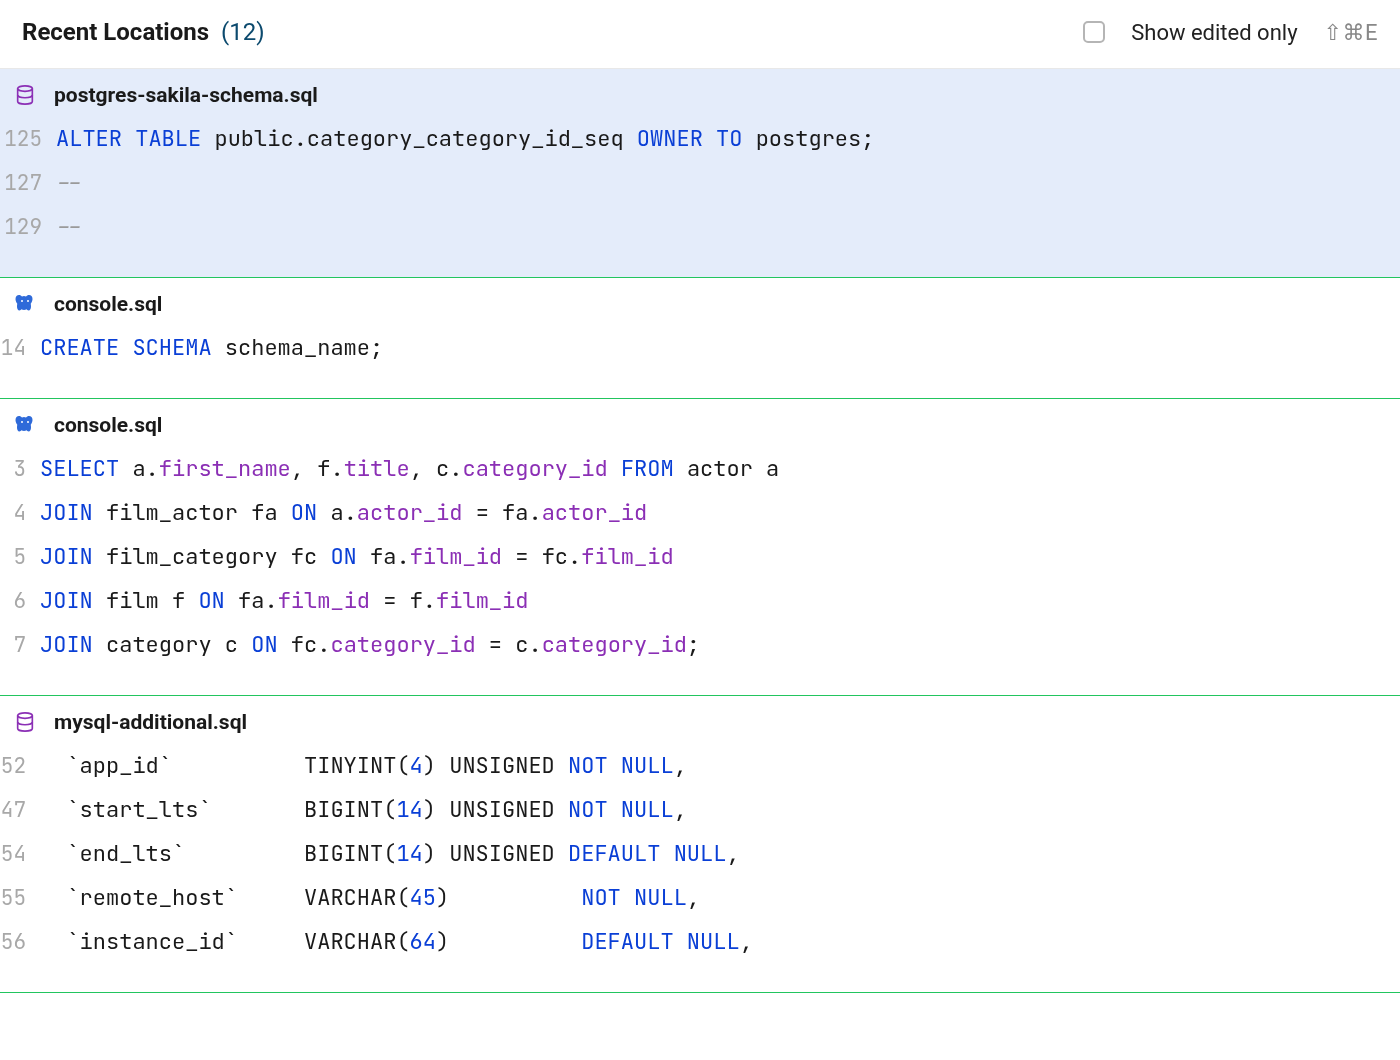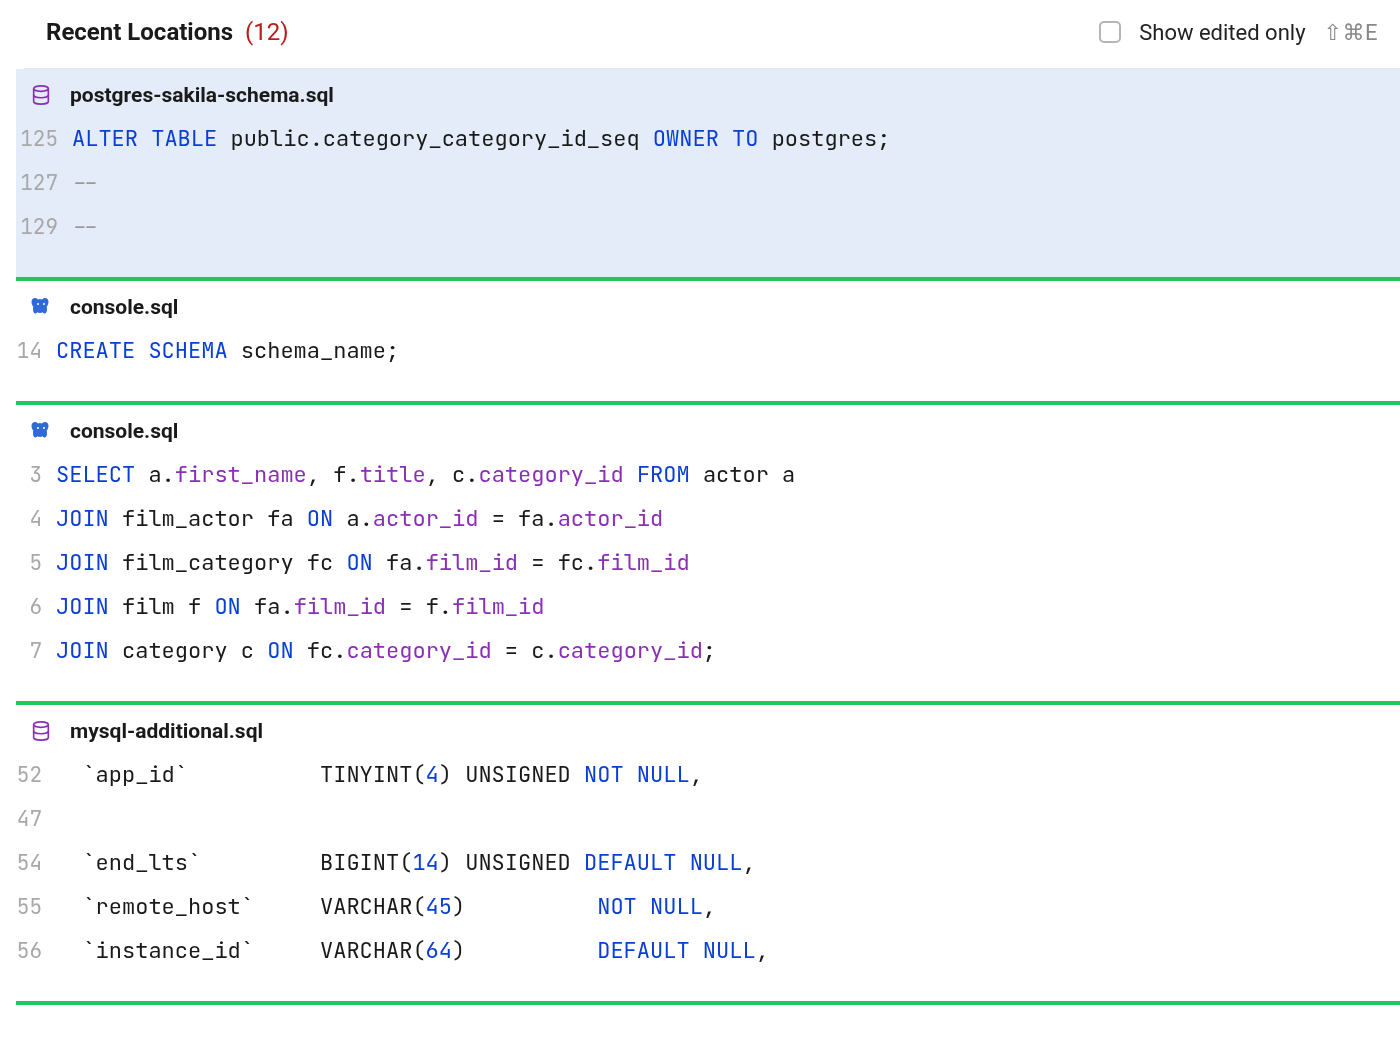--- a/index.html
+++ b/index.html
@@ -10,33 +10,31 @@
     height: 1060px;
     overflow: hidden;
     font-size: 17px;
   }
   .header {
     display: flex;
     align-items: center;
     justify-content: space-between;
     padding: 18px 22px 22px 22px;
     border-bottom: 1px solid #e8e8e8;
-    margin-left: 24px;
   }
   .header-left { display:flex; align-items:baseline; gap:12px; }
   .header-title { font-weight: 700; font-size: 24px; color:#1a1a1a; }
-  .header-count { font-size: 24px; color:#b91c1c; font-weight:400; }
-  .header-right { display:flex; align-items:center; gap:18px; color:#222; font-size:22px; }
+  .header-count { font-size: 24px; color:#0c4a6e; font-weight:400; }
+  .header-right { display:flex; align-items:center; gap:26px; color:#222; font-size:22px; }
   .checkbox {
     width:22px; height:22px; border:2px solid #b5b5b5; border-radius:5px; display:inline-block;
   }
   .shortcut { color:#888; font-size:22px; letter-spacing:0.5px; }
   .section {
-    border-bottom: 4px solid #22c55e;
-    margin-left: 16px;
+    border-bottom: 1px solid #22c55e;
   }
   .section.selected { background:#e4ecfa; }
   .section-head {
     display:flex; align-items:center; gap:14px; padding:14px 10px 10px 10px;
   }
   .icon-wrap { width:30px; display:flex; justify-content:center; }
   .file-name { font-weight:700; font-size:21px; color:#1a1a1a; }
   .code-block { padding: 0 0 28px 0; }
   .code-line { display:flex; align-items:flex-start; font-family: "JetBrains Mono","SFMono-Regular",ui-monospace,Menlo,Consolas,monospace; font-size:22px; line-height:44px; }
   .line-num { width:56px; text-align:right; color:#a8a8a8; padding-right:14px; user-select:none; font-size:21px; flex-shrink:0;}
@@ -154,20 +152,21 @@
         </span>
         <span class="file-name">mysql-additional.sql</span>
       </div>
       <div class="code-block">
         <div class="code-line">
           <span class="line-num narrow">52</span>
           <span class="code"><span>  `app_id`          TINYINT(</span><span class="num">4</span><span>) UNSIGNED </span><span class="kw">NOT</span><span> </span><span class="kw">NULL</span><span>,</span></span>
         </div>
         <div class="code-line">
           <span class="line-num narrow">47</span>
+          <span class="code"><span>  `start_lts`       BIGINT(</span><span class="num">14</span><span>) UNSIGNED </span><span class="kw">NOT</span><span> </span><span class="kw">NULL</span><span>,</span></span>
         </div>
         <div class="code-line">
           <span class="line-num narrow">54</span>
           <span class="code"><span>  `end_lts`         BIGINT(</span><span class="num">14</span><span>) UNSIGNED </span><span class="kw">DEFAULT</span><span> </span><span class="kw">NULL</span><span>,</span></span>
         </div>
         <div class="code-line">
           <span class="line-num narrow">55</span>
           <span class="code"><span>  `remote_host`     VARCHAR(</span><span class="num">45</span><span>)          </span><span class="kw">NOT</span><span> </span><span class="kw">NULL</span><span>,</span></span>
         </div>
         <div class="code-line">

